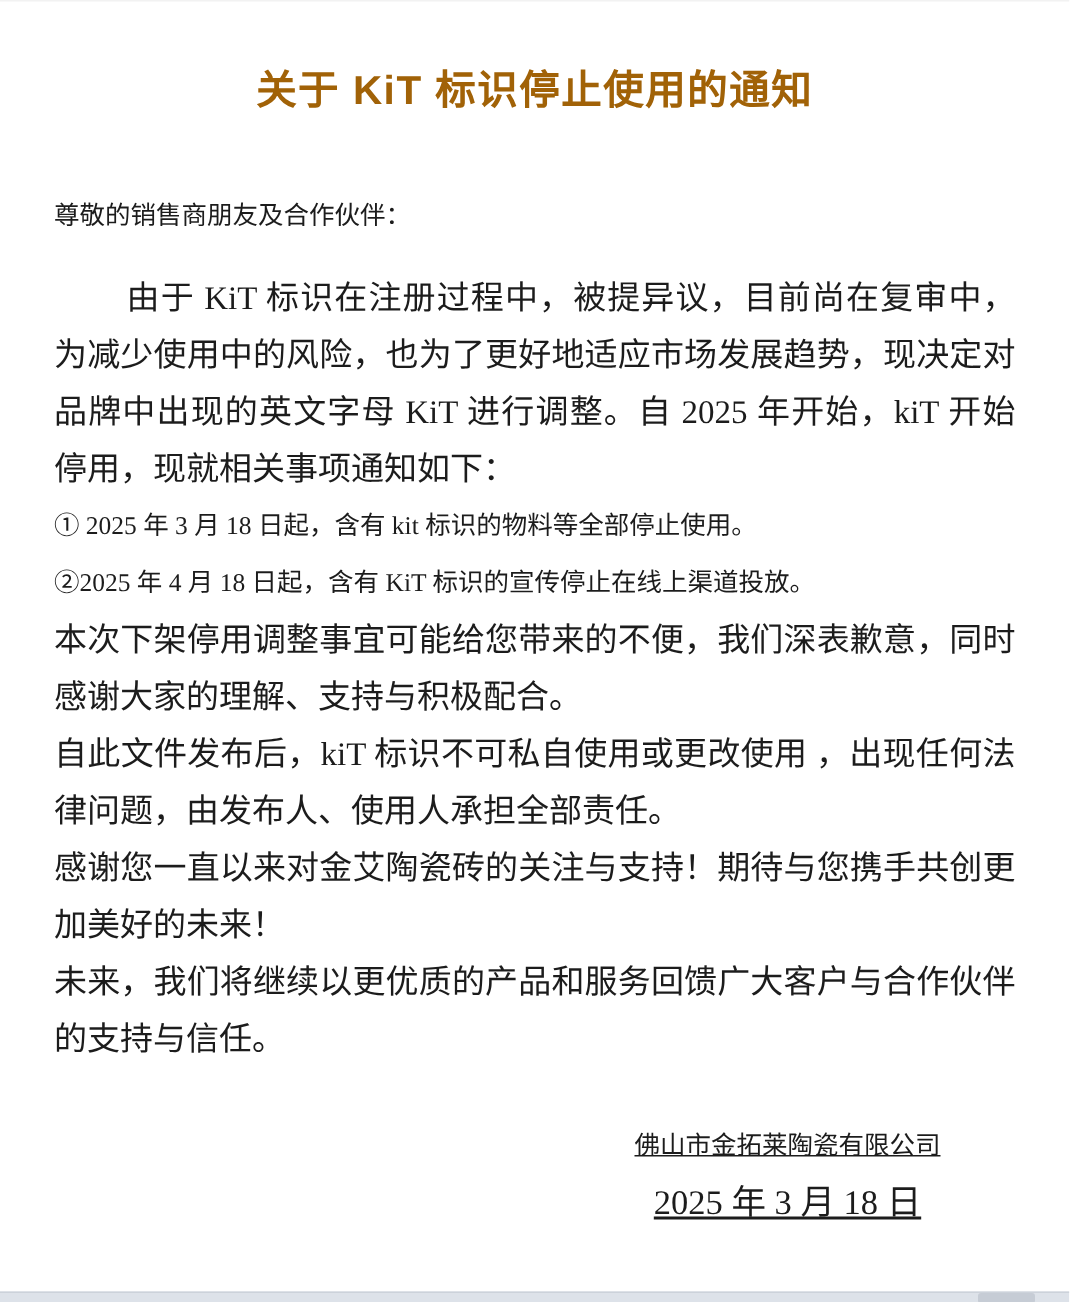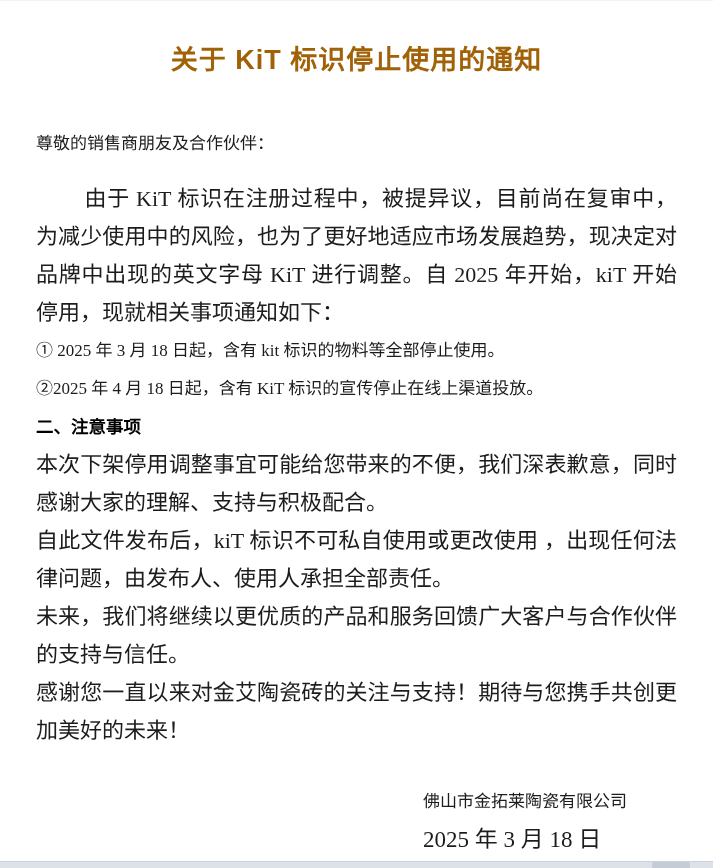--- a/index.html
+++ b/index.html
@@ -60,21 +60,22 @@
     font-size: 17px;
     line-height: 38px;
     margin: 0;
     text-align: justify;
   }
   .signature-block {
     margin-top: 33px;
     margin-left: auto;
     margin-right: 50px;
     width: max-content;
-    text-align: left;
+    text-align: center;
+    text-decoration: underline;
   }
   .signature-company {
     font-size: 17px;
     line-height: 38px;
   }
   .signature-date {
     font-size: 23px;
     line-height: 38px;
   }
   .h-scrollbar {
@@ -106,29 +107,28 @@
 
     <p class="greeting">尊敬的销售商朋友及合作伙伴：</p>
 
     <p class="para indent">由于 KiT 标识在注册过程中，被提异议，目前尚在复审中，为减少使用中的风险，也为了更好地适应市场发展趋势，现决定对品牌中出现的英文字母 KiT 进行调整。自 2025 年开始，kiT 开始停用，现就相关事项通知如下：</p>
 
 
     <p class="list-item">① 2025 年 3 月 18 日起，含有 kit 标识的物料等全部停止使用。</p>
 
     <p class="list-item">②2025 年 4 月 18 日起，含有 KiT 标识的宣传停止在线上渠道投放。</p>
 
-    <p class="sec-heading">二、注意事项</p>
 
     <p class="para">本次下架停用调整事宜可能给您带来的不便，我们深表歉意，同时感谢大家的理解、支持与积极配合。</p>
 
     <p class="para">自此文件发布后，kiT 标识不可私自使用或更改使用 ，出现任何法律问题，由发布人、使用人承担全部责任。</p>
 
+    <p class="para">感谢您一直以来对金艾陶瓷砖的关注与支持！期待与您携手共创更加美好的未来！</p>
+
     <p class="para">未来，我们将继续以更优质的产品和服务回馈广大客户与合作伙伴的支持与信任。</p>
-
-    <p class="para">感谢您一直以来对金艾陶瓷砖的关注与支持！期待与您携手共创更加美好的未来！</p>
 
     <div class="signature-block">
       <div class="signature-company">佛山市金拓莱陶瓷有限公司</div>
       <div class="signature-date">2025 年 3 月 18 日</div>
     </div>
 
   </div>
 
   <div class="h-scrollbar">
     <div class="h-scrollbar-thumb"></div>

